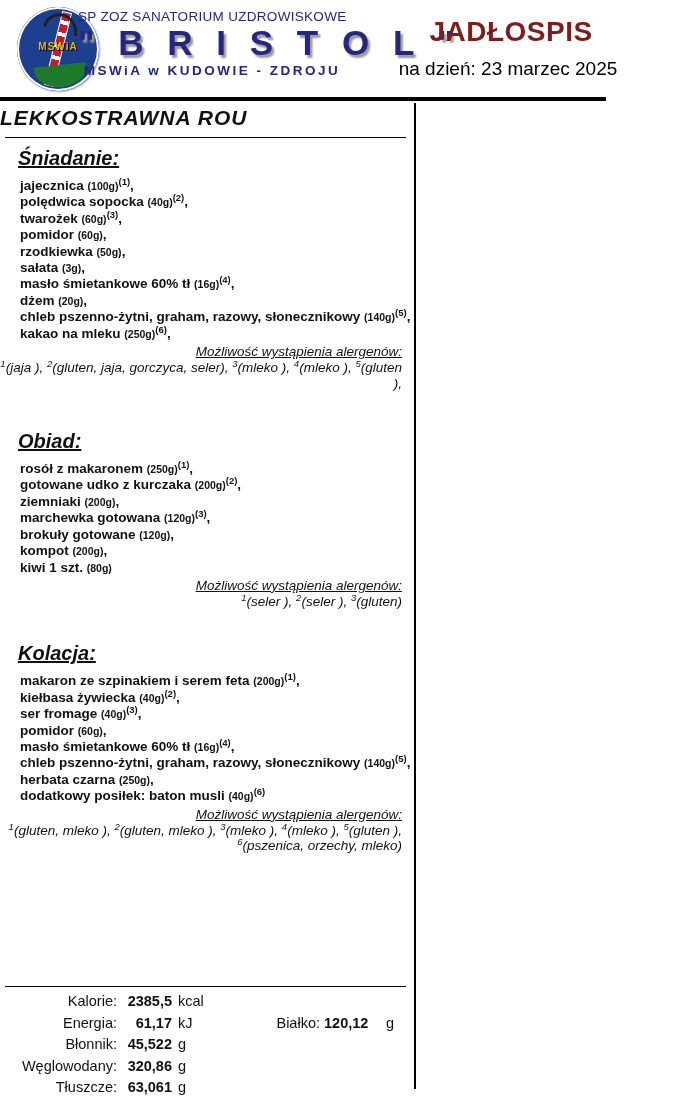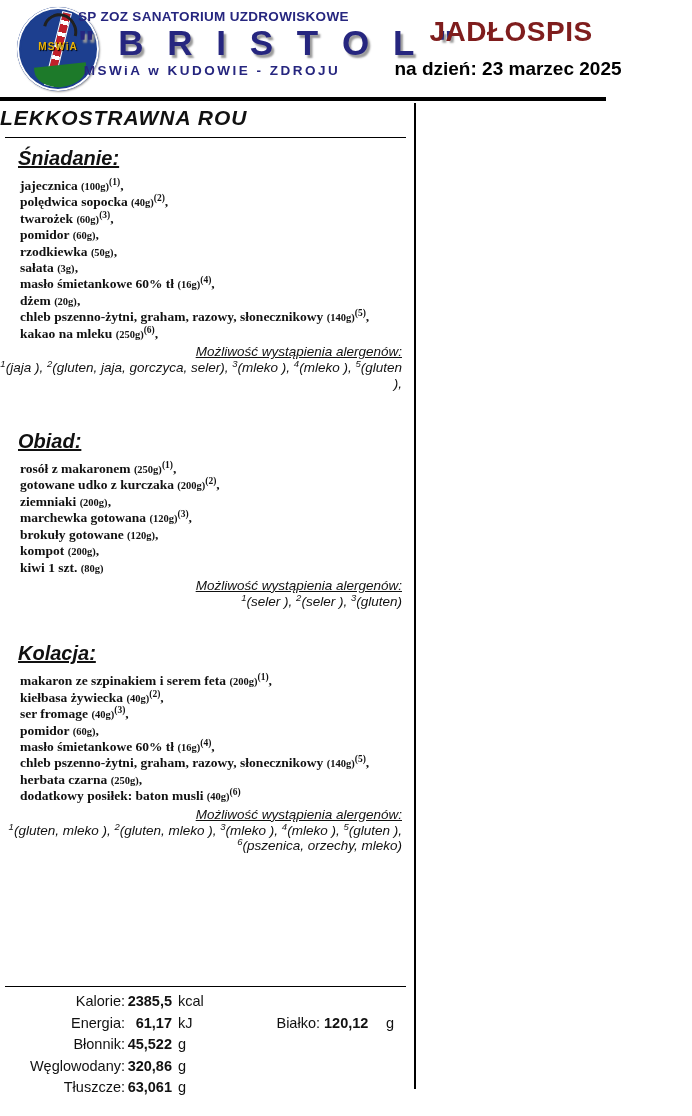--- a/index.html
+++ b/index.html
@@ -38,69 +38,69 @@
     position:absolute;left:18px;top:58px;width:52px;height:22px;
     background:#1d7a2a;border-radius:0 0 60% 60%/0 0 100% 100%;
     transform:rotate(-6deg);
   }
   .logo .logo-text{
     position:absolute;left:0;top:34px;width:82px;text-align:center;
     color:#eab308;font-weight:bold;font-size:10px;letter-spacing:1px;
     text-shadow:1px 1px 1px #000;
   }
   .org-block{position:absolute;left:78px;top:9px;width:268px;text-align:center;color:#26267f;}
-  .org-line1{font-weight:bold;font-size:13.5px;letter-spacing:.3px;white-space:nowrap;}
+  .org-line1{font-weight:normal;font-size:13.5px;letter-spacing:.3px;white-space:nowrap;}
   .brand-line{
     font-weight:bold;font-size:35px;letter-spacing:7px;line-height:36px;
     color:#26267f;text-shadow:2.5px 2.5px 2px #9a9a9a;white-space:nowrap;
     margin-top:1px;
   }
   .org-line2{font-weight:bold;font-size:13.5px;letter-spacing:2.5px;margin-top:2px;white-space:nowrap;}
   .menu-title{
     position:absolute;left:396px;top:16px;width:230px;text-align:center;
     font-weight:bold;font-size:28px;letter-spacing:.5px;color:#7f1d1d;
   }
   .date-line{
     position:absolute;left:358px;top:58px;width:300px;text-align:center;
-    font-weight:bold;font-size:19px;color:#000;
+    font-weight:normal;font-size:19px;color:#000;
   }
 
   
   .thick-rule{position:absolute;top:97px;left:0;width:606px;height:4px;background:#000;}
   .v-divider{position:absolute;left:414px;top:103px;width:2px;height:986px;background:#000;}
 
   
   .left-col{position:absolute;left:0;top:102px;width:410px;}
   .diet-title{
     font-weight:bold;font-style:italic;
     font-size:21px;letter-spacing:1px;margin-top:4px;
   }
   .thin-rule{border:none;border-top:1.5px solid #000;margin:7px 4px 0 5px;}
   .meal{margin:0;}
   .meal-heading{
     margin:9px 0 0 18px;
     font-weight:bold;font-style:italic;font-size:20px;
     text-decoration:underline;display:inline-block;
   }
-  .items{margin:8px 0 0 20px;font-family:Liberation Serif, serif;}
+  .items{margin:8px 0 0 20px;}
   .item-line{line-height:15.4px;font-size:13.5px;font-weight:bold;white-space:nowrap;}
   .item-line .portion{font-size:10.5px;font-weight:bold;}
   .item-line sup{font-size:9.5px;font-weight:bold;vertical-align:super;line-height:0;}
   .allergens{margin:2px 8px 0 0;text-align:right;font-style:italic;font-size:13.5px;}
   .allergens .allergen-title{text-decoration:underline;line-height:16px;}
   .allergen-line{line-height:15.5px;}
   .allergen-line sup{font-size:9.5px;vertical-align:super;line-height:0;}
   .gap-obiad{height:30px;}
   .gap-kolacja{height:24px;}
 
   
   .nutrition{position:absolute;left:0;top:986px;width:410px;}
   .nut-rule{border:none;border-top:1.5px solid #000;margin:0 4px 4px 5px;}
   .nut-row{position:relative;height:21.5px;font-size:14.5px;}
-  .nut-label{position:absolute;left:8px;top:2px;width:117px;text-align:right;}
+  .nut-label{position:absolute;left:0;top:2px;width:117px;text-align:right;}
   .nut-value{position:absolute;left:120px;top:2px;width:52px;text-align:right;font-weight:bold;}
   .nut-unit{position:absolute;left:178px;top:2px;text-align:left;}
   .nut-label-r{position:absolute;left:252px;top:2px;width:68px;text-align:right;}
   .nut-value-r{position:absolute;left:324px;top:2px;width:56px;text-align:left;font-weight:bold;}
   .nut-unit-r{position:absolute;left:386px;top:2px;}
 </style>
 </head>
 <body>
 
 <div class="page">

